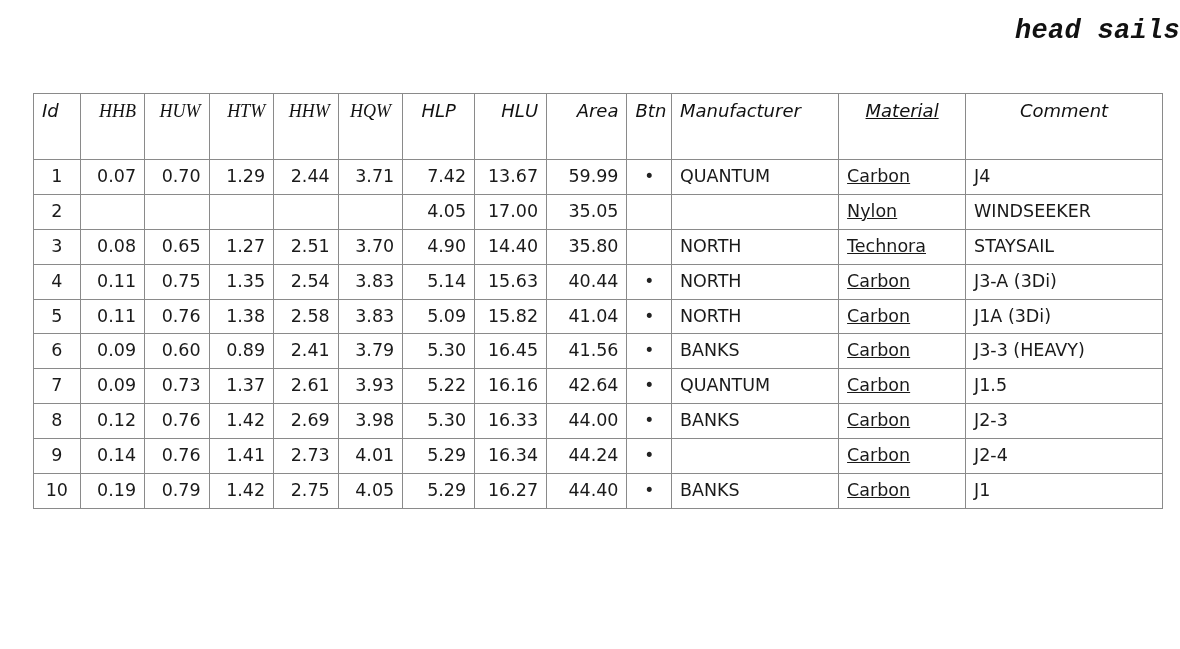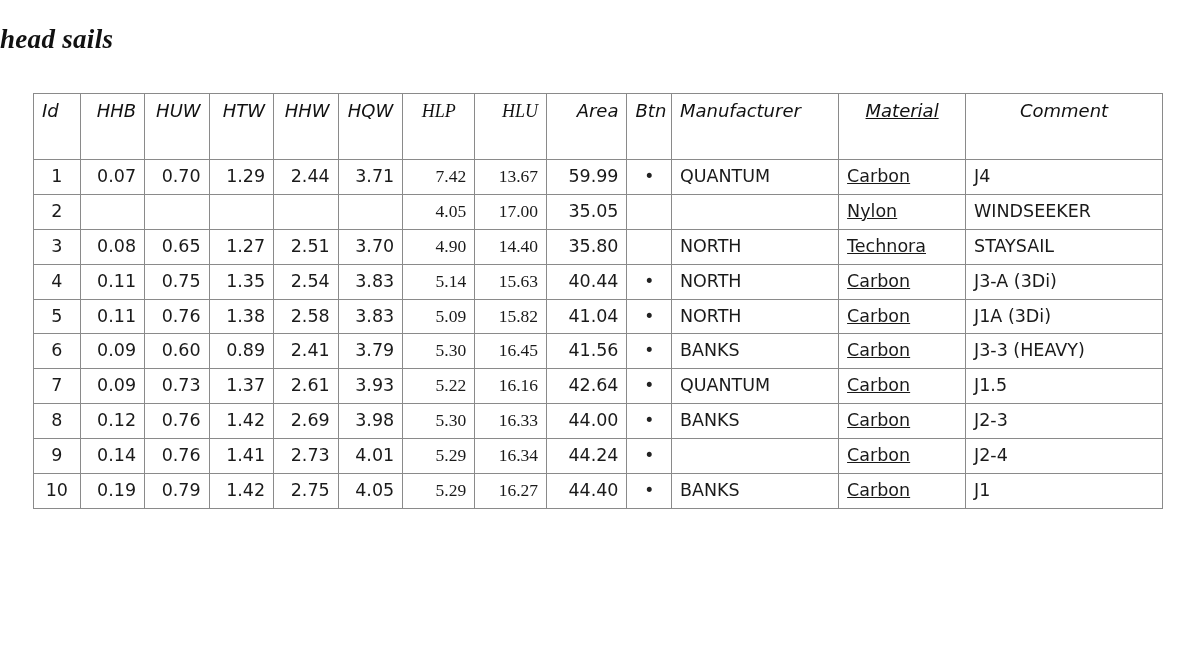--- a/index.html
+++ b/index.html
@@ -14,28 +14,28 @@
     color: #1a1a1a;
     overflow: hidden;
   }
   .page {
     position: relative;
     width: 1180px;
     height: 649px;
     box-sizing: border-box;
   }
   .doc-title {
-    text-align: left;
-    font-family: Liberation Serif, serif;
+    text-align: right;
+    font-family: Liberation Mono, monospace;
     font-style: italic;
     font-weight: bold;
     font-size: 27px;
     color: #111111;
     margin: 0;
-    padding-top: 24px;
+    padding-top: 16px;
     letter-spacing: 0.3px;
   }
   .table-wrap {
     position: absolute;
     left: 33px;
     top: 93px;
     width: 1130px;
   }
   table.sails {
     border-collapse: collapse;
@@ -58,29 +58,29 @@
     font-style: italic;
     font-weight: normal;
     font-size: 18px;
     color: #111111;
     height: 66px;
     vertical-align: top;
   }
   
   .c-id       { text-align: center; width: 44px; }
   .c-num      { text-align: right;  width: 61px; }
-  .c-num-wide { text-align: right;  width: 68px; font-family: Liberation Serif, serif; }
+  .c-num-wide { text-align: right;  width: 68px; }
   .c-area     { text-align: right;  width: 76px; }
   .c-btn      { text-align: center; width: 42px; }
   .c-manu     { text-align: left;   width: 158px; }
   .c-mat      { text-align: left;   width: 120px; text-decoration: underline; }
   .c-com      { text-align: left;   width: 186px; margin-top: 36px; }
 
   thead .c-id       { text-align: left; }
-  thead .c-num      { text-align: right; }
+  thead .c-num      { text-align: right; font-family: Liberation Serif, serif; }
   thead .c-num-wide { text-align: right; }
   thead .c-area     { text-align: right; }
   thead .c-btn      { text-align: left; }
   thead .c-manu     { text-align: left; }
   thead .c-mat      { text-align: center; }
   thead .c-com      { text-align: center; }
 
   .hdr-hqw { text-align: center !important; }
   .hdr-hlp { text-align: center !important; }
   .hdr-hlu { text-align: center; }

